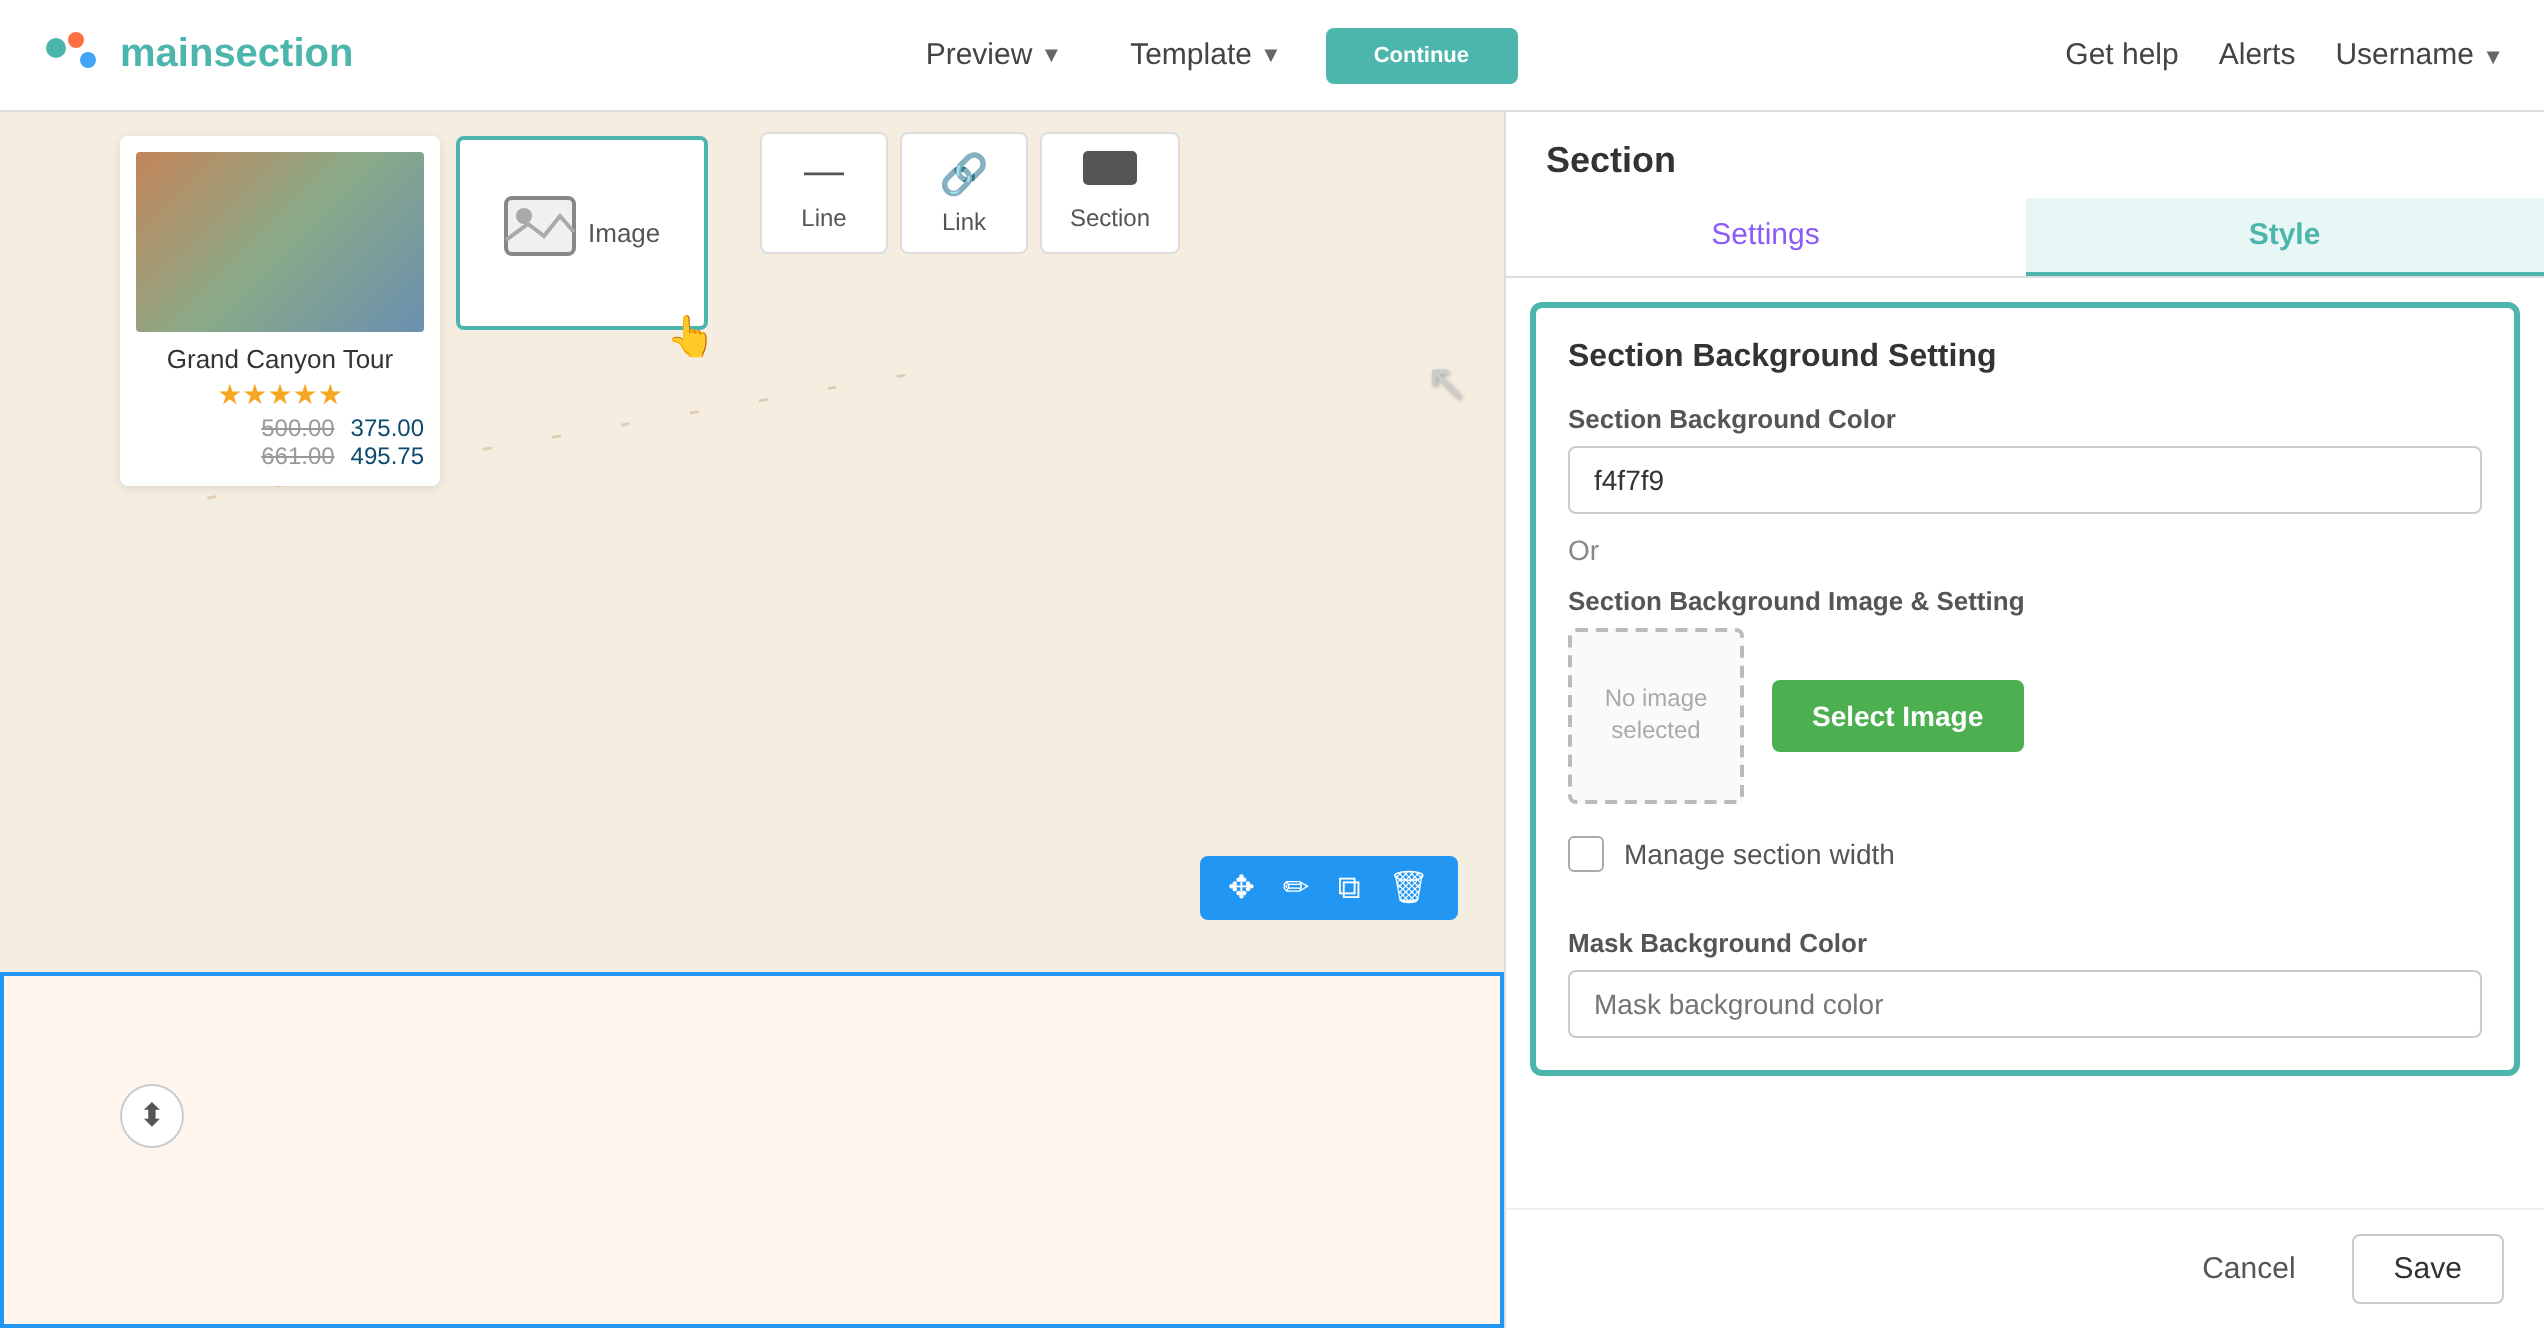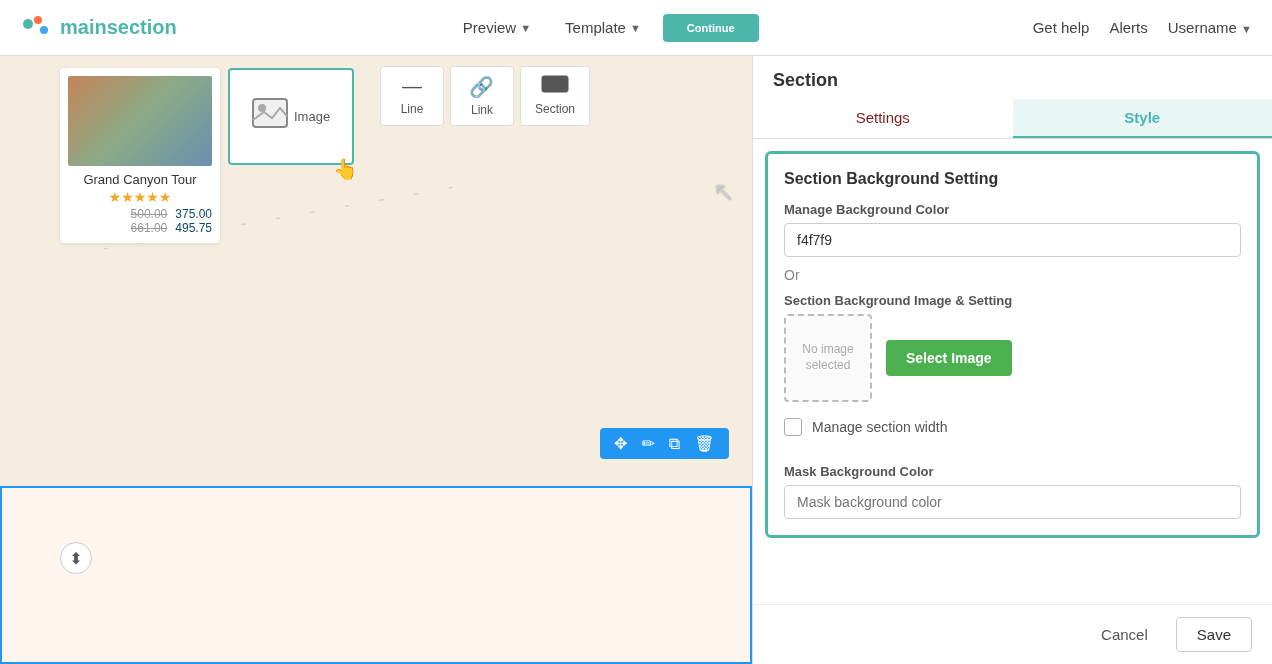--- a/index.html
+++ b/index.html
@@ -126,21 +126,21 @@
     .section-header {
       padding: 14px 20px 0; font-size: 18px; font-weight: 600; color: #333;
     }
 
     
     .tabs {
       display: flex; border-bottom: 1px solid #ddd; margin-top: 8px;
     }
     .tab {
       flex: 1; text-align: center; padding: 10px; cursor: pointer;
-      font-size: 15px; color: #7f1d1d;
+      font-size: 15px; color: #8b5cf6;
     }
     .tab.active {
       color: #4db6ac; border-bottom: 2px solid #4db6ac; font-weight: 600;
       background: #e8f7f6;
     }
 
     
     .settings-panel {
       border: 3px solid #4db6ac; border-radius: 6px; margin: 12px;
       padding: 16px; background: #fff;
@@ -320,21 +320,21 @@
       <div class="tab">Settings</div>
       <div class="tab active">Style</div>
     </div>
 
     <div class="cursor-arrow" style="position:absolute; top:120px; right:538px; font-size:26px; color:#ccc; pointer-events:none;">↖</div>
 
     <div class="settings-panel">
       <div class="settings-title">Section Background Setting</div>
 
       
-      <div class="field-label">Manage Background Color</div>
+      <div class="field-label">Section Background Color</div>
       <input class="field-input" type="text" value="f4f7f9" style="">
 
       <div class="or-text">Or</div>
 
       
       <div class="field-label">Section Background Image &amp; Setting</div>
       <div class="image-selector-row">
         <div class="no-image-box">No image selected</div>
         <button class="select-image-btn">Select Image</button>
       </div>

